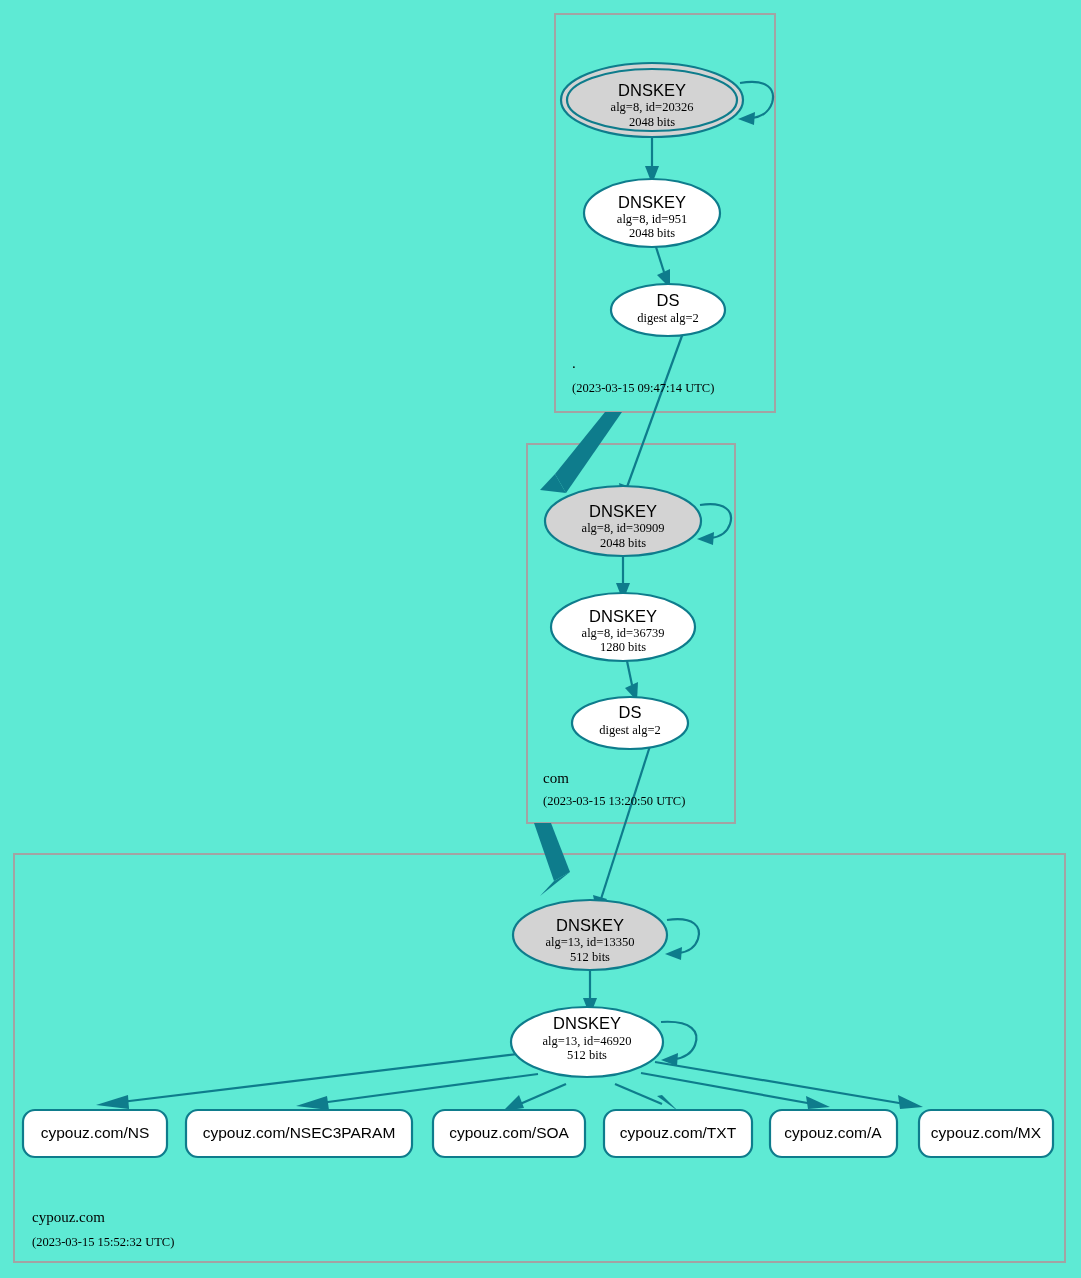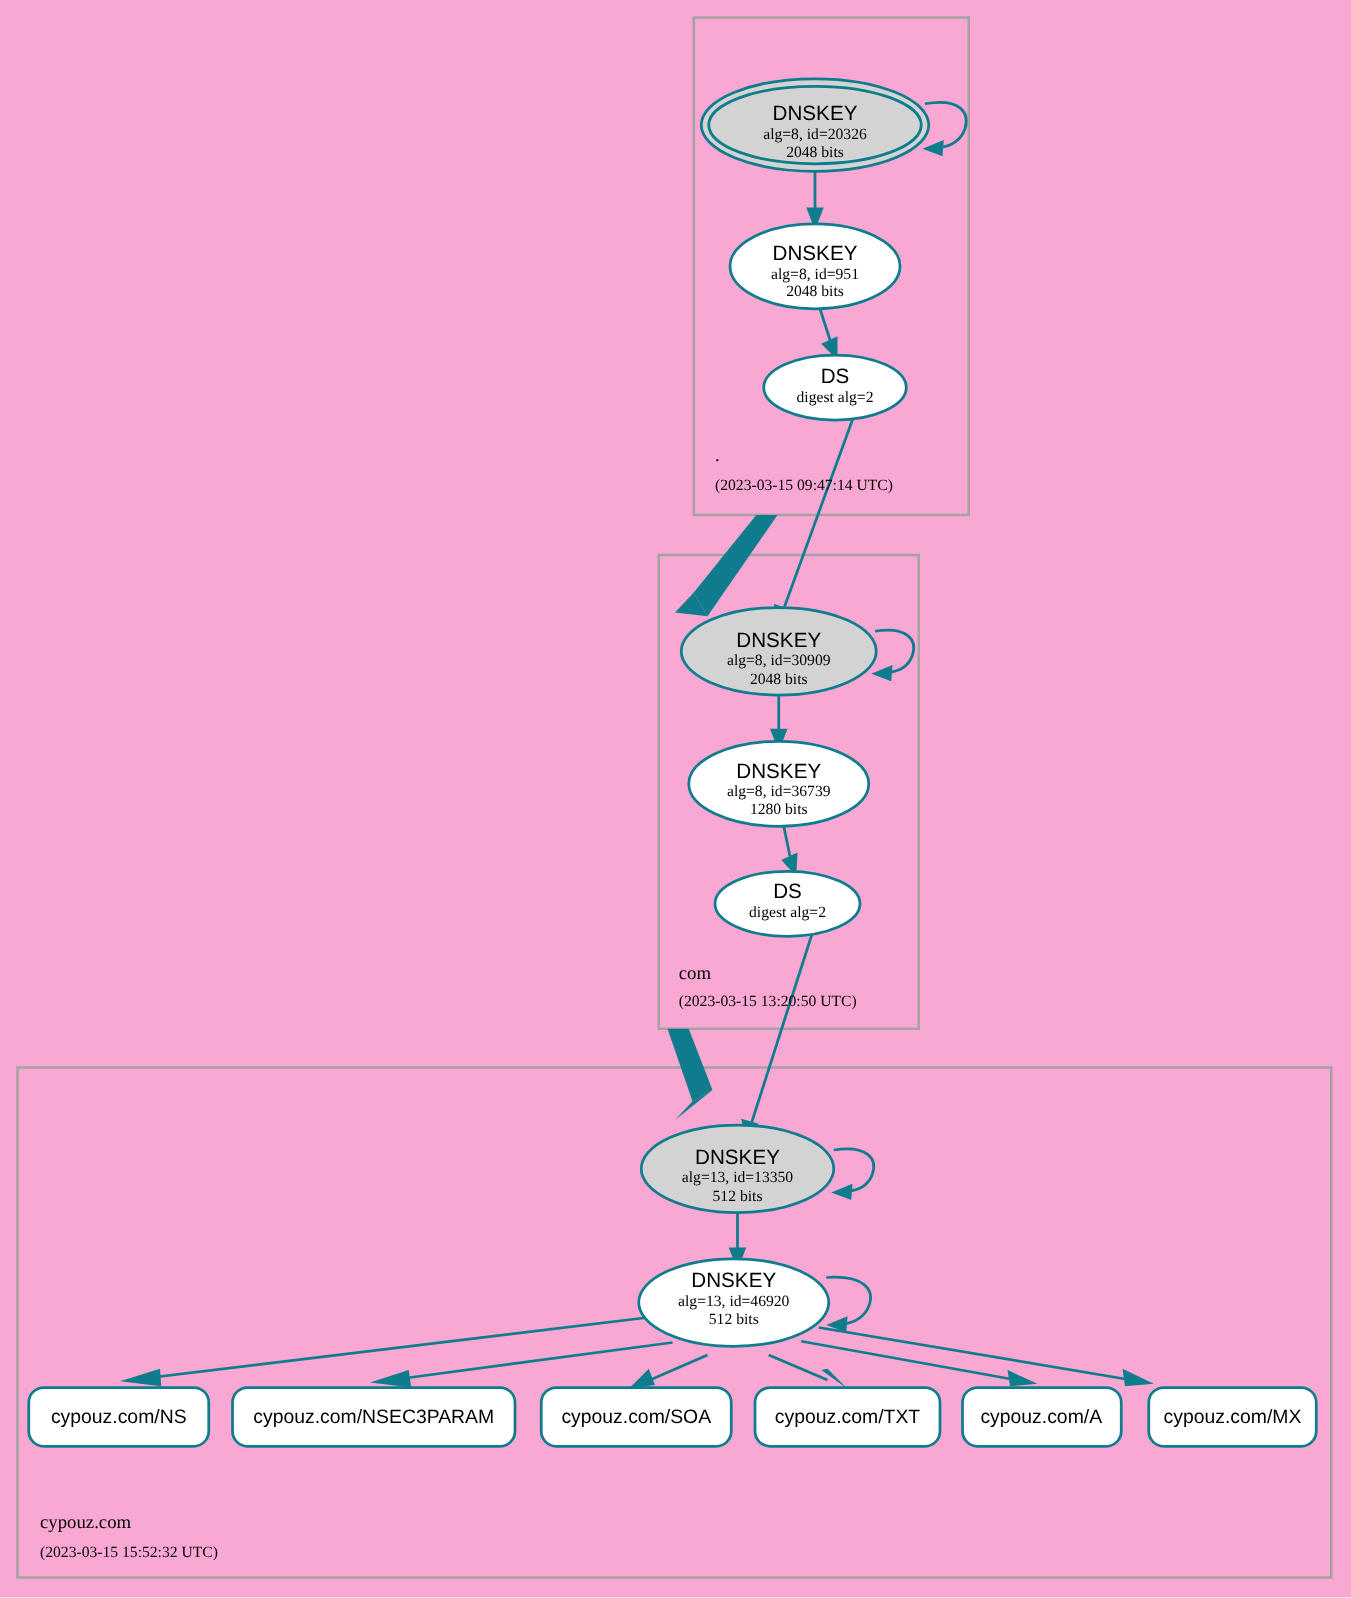--- a/index.html
+++ b/index.html
@@ -9,21 +9,21 @@
     background: #ffffff;
   }
   body {
     font-family: "Liberation Sans", sans-serif;
   }
   #canvas {
     position: relative;
     width: 1081px;
     height: 1278px;
     overflow: hidden;
-    background: #f9a8d4;
+    background: #5eead4;
   }
   #graph {
     position: absolute;
     left: 0;
     top: 0;
     width: 1081px;
     height: 1278px;
   }
   .zone-box {
     fill: none;

